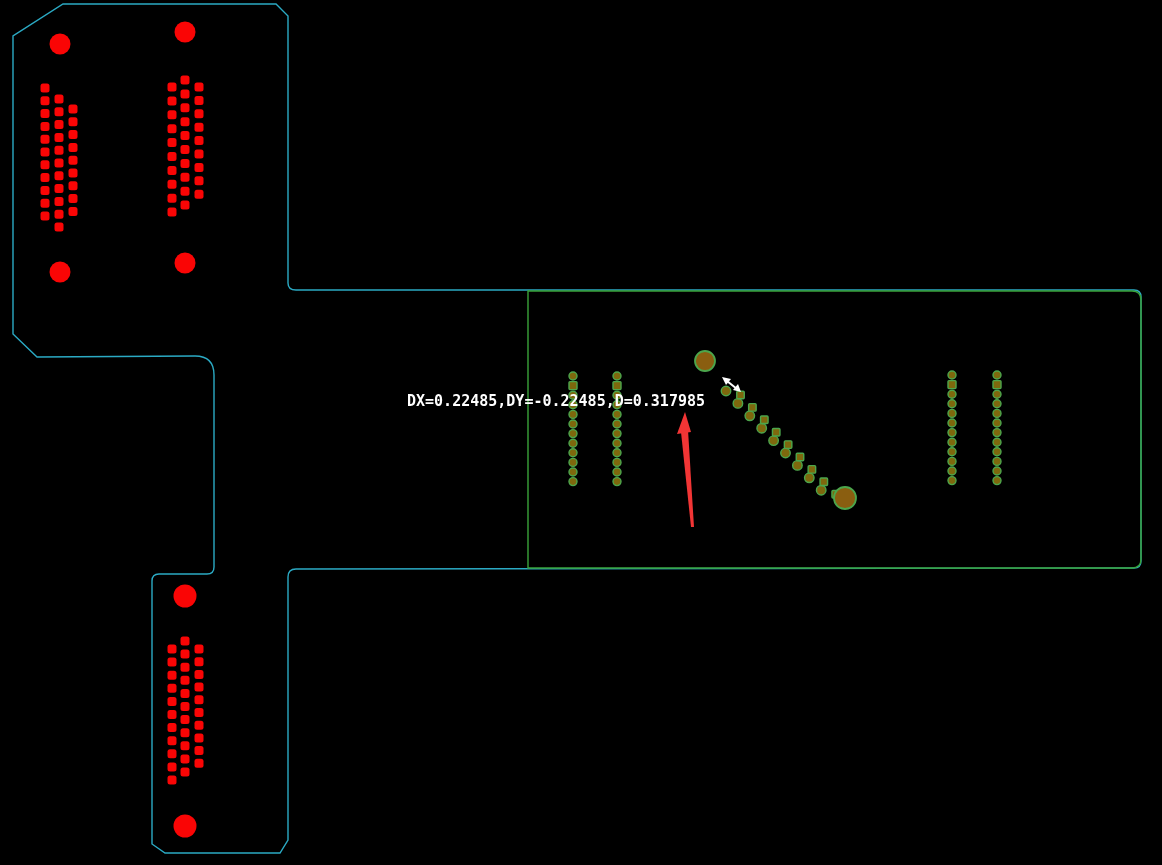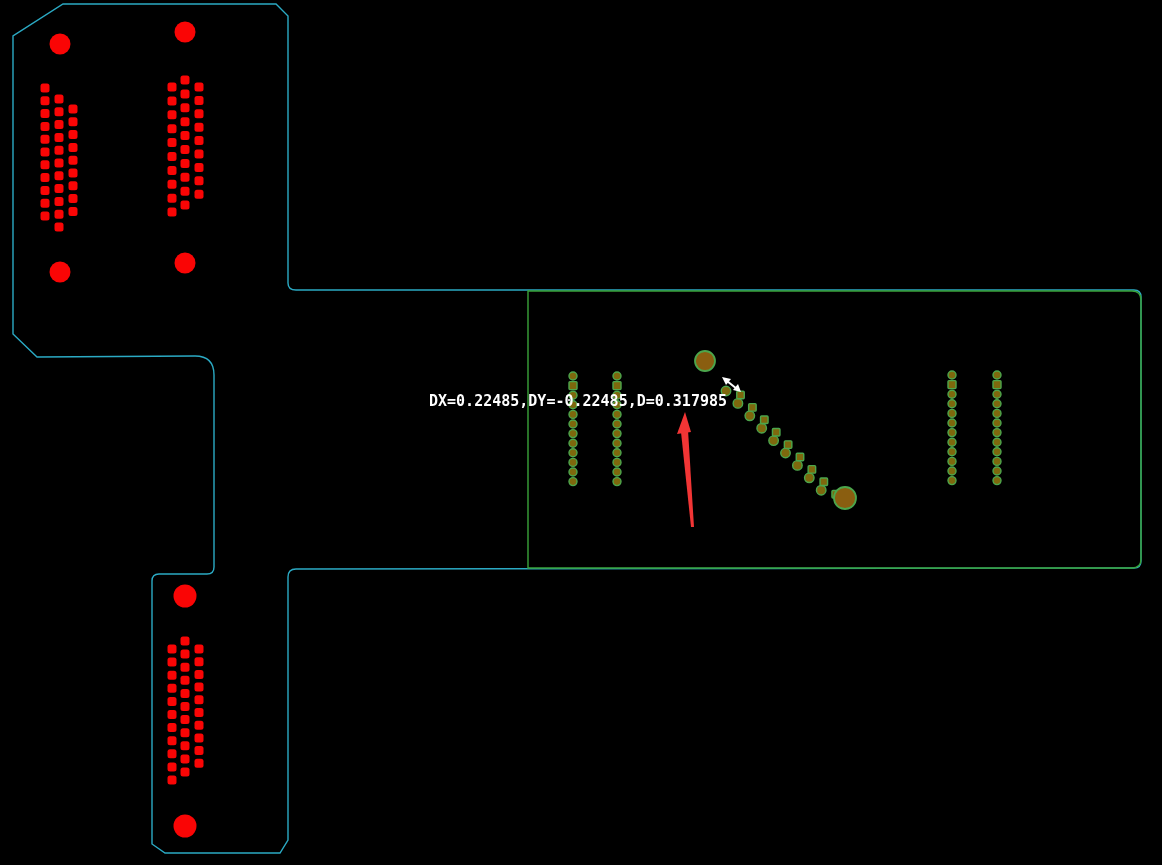--- a/index.html
+++ b/index.html
@@ -17,21 +17,21 @@
     height: 865px;
     background: #000000;
   }
   .canvas svg {
     position: absolute;
     left: 0;
     top: 0;
   }
   .measure-text {
     position: absolute;
-    left: 429px;
+    left: 407px;
     top: 392px;
     color: #ffffff;
     font-family: "DejaVu Sans Mono", monospace;
     font-size: 15px;
     font-weight: bold;
     letter-spacing: 0px;
     white-space: pre;
     z-index: 5;
   }
 </style>

